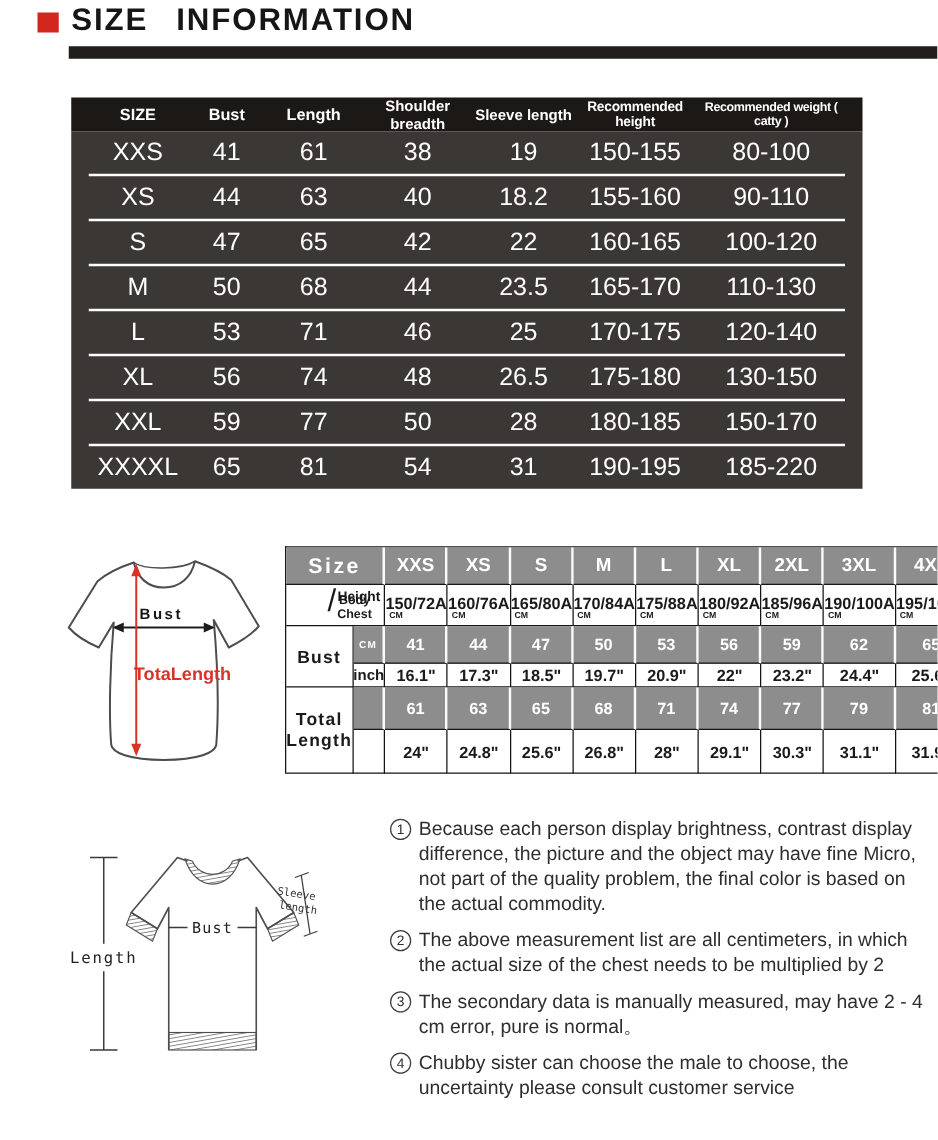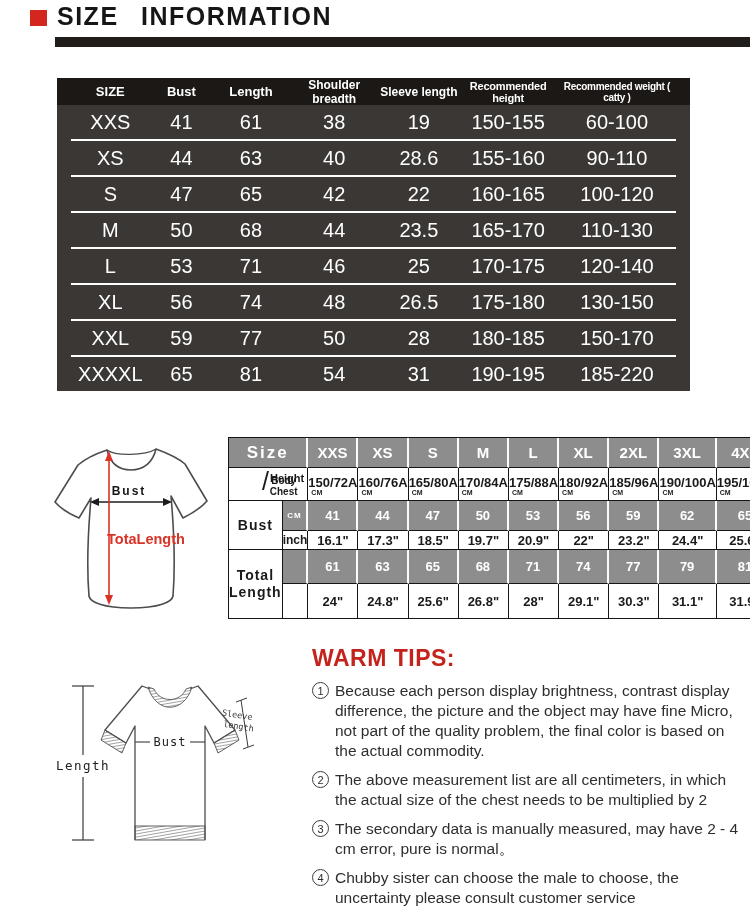--- a/index.html
+++ b/index.html
@@ -79,28 +79,28 @@
       <div class="t1-hcell c6">Recommended weight ( catty )</div>
     </div>
   <div class="t1-body" id="t1-body">
       <div class="t1-row">
         <div class="t1-cell c0">XXS</div>
         <div class="t1-cell c1">41</div>
         <div class="t1-cell c2">61</div>
         <div class="t1-cell c3">38</div>
         <div class="t1-cell c4">19</div>
         <div class="t1-cell c5">150-155</div>
-        <div class="t1-cell c6">60-100</div>
+        <div class="t1-cell c6">80-100</div>
       </div>
       <div class="t1-row">
         <div class="t1-cell c0">XS</div>
         <div class="t1-cell c1">44</div>
         <div class="t1-cell c2">63</div>
         <div class="t1-cell c3">40</div>
-        <div class="t1-cell c4">28.6</div>
+        <div class="t1-cell c4">18.2</div>
         <div class="t1-cell c5">155-160</div>
         <div class="t1-cell c6">90-110</div>
       </div>
       <div class="t1-row">
         <div class="t1-cell c0">S</div>
         <div class="t1-cell c1">47</div>
         <div class="t1-cell c2">65</div>
         <div class="t1-cell c3">42</div>
         <div class="t1-cell c4">22</div>
         <div class="t1-cell c5">160-165</div>
@@ -337,21 +337,20 @@
     <line x1="198" y1="34" x2="209" y2="30"></line>
     <line x1="205" y1="81" x2="216" y2="77"></line>
   </g>
   <g transform="rotate(9 200 55)">
     <text class="mono-label" x="198" y="50" text-anchor="middle" font-size="8.5" fill="#333">Sleeve</text>
     <text class="mono-label" x="201" y="61" text-anchor="middle" font-size="8.5" fill="#333">length</text>
   </g>
 </svg>
 
 <div class="warm-tips">
-  <div class="wt-title">WARM TIPS:</div>
   <div id="wt-list">
       <div class="wt-item">
         <span class="wt-num">1</span>
         <span class="wt-text">Because each person display brightness, contrast display difference, the picture and the object may have fine Micro, not part of the quality problem, the final color is based on the actual commodity.</span>
       </div>
       <div class="wt-item">
         <span class="wt-num">2</span>
         <span class="wt-text">The above measurement list are all centimeters, in which the actual size of the chest needs to be multiplied by 2</span>
       </div>
       <div class="wt-item">

